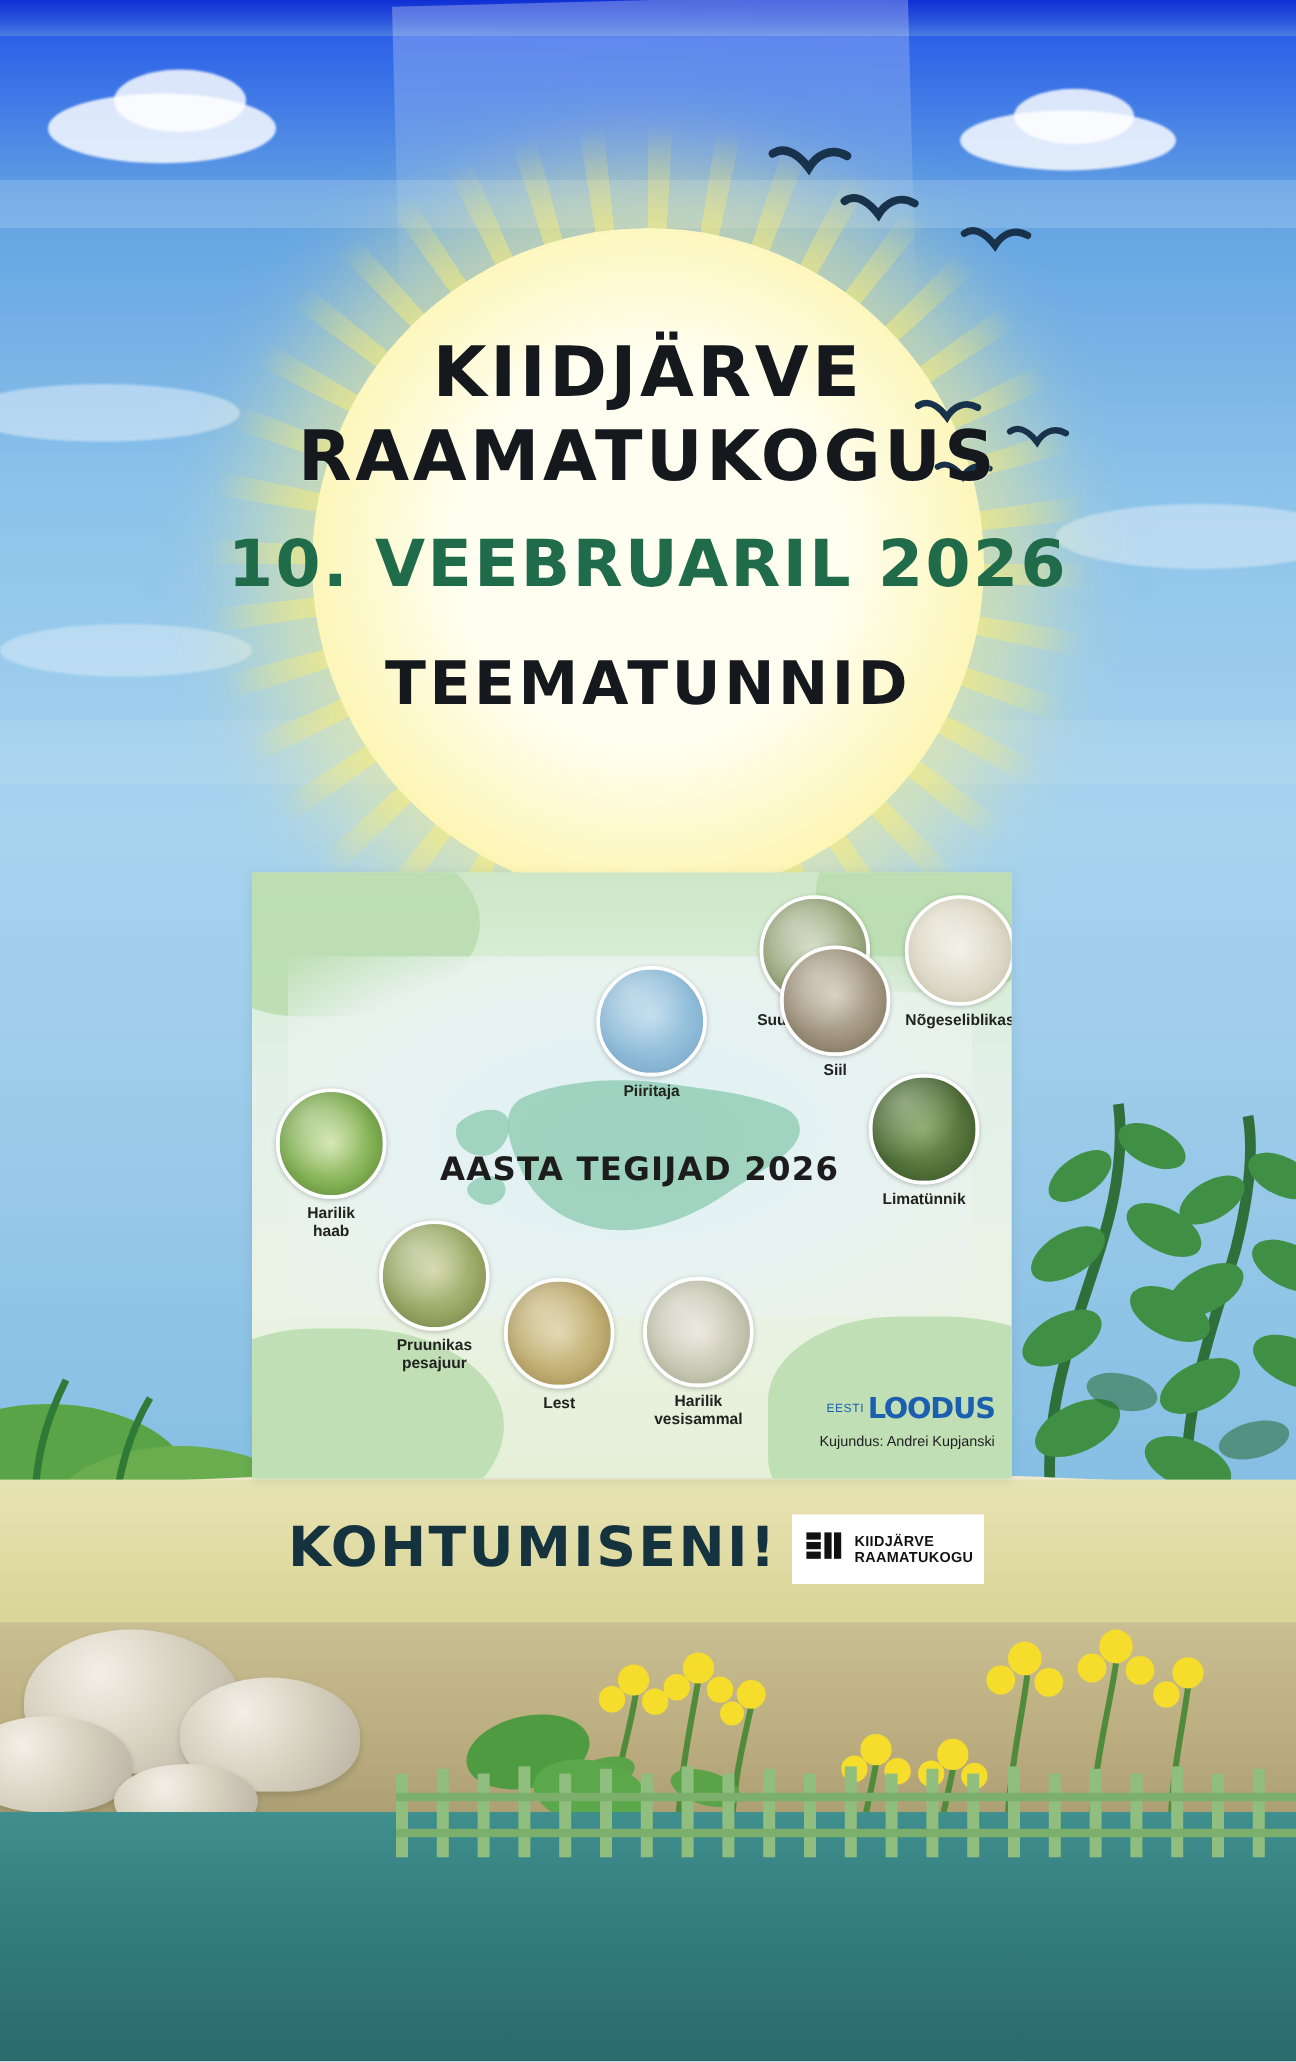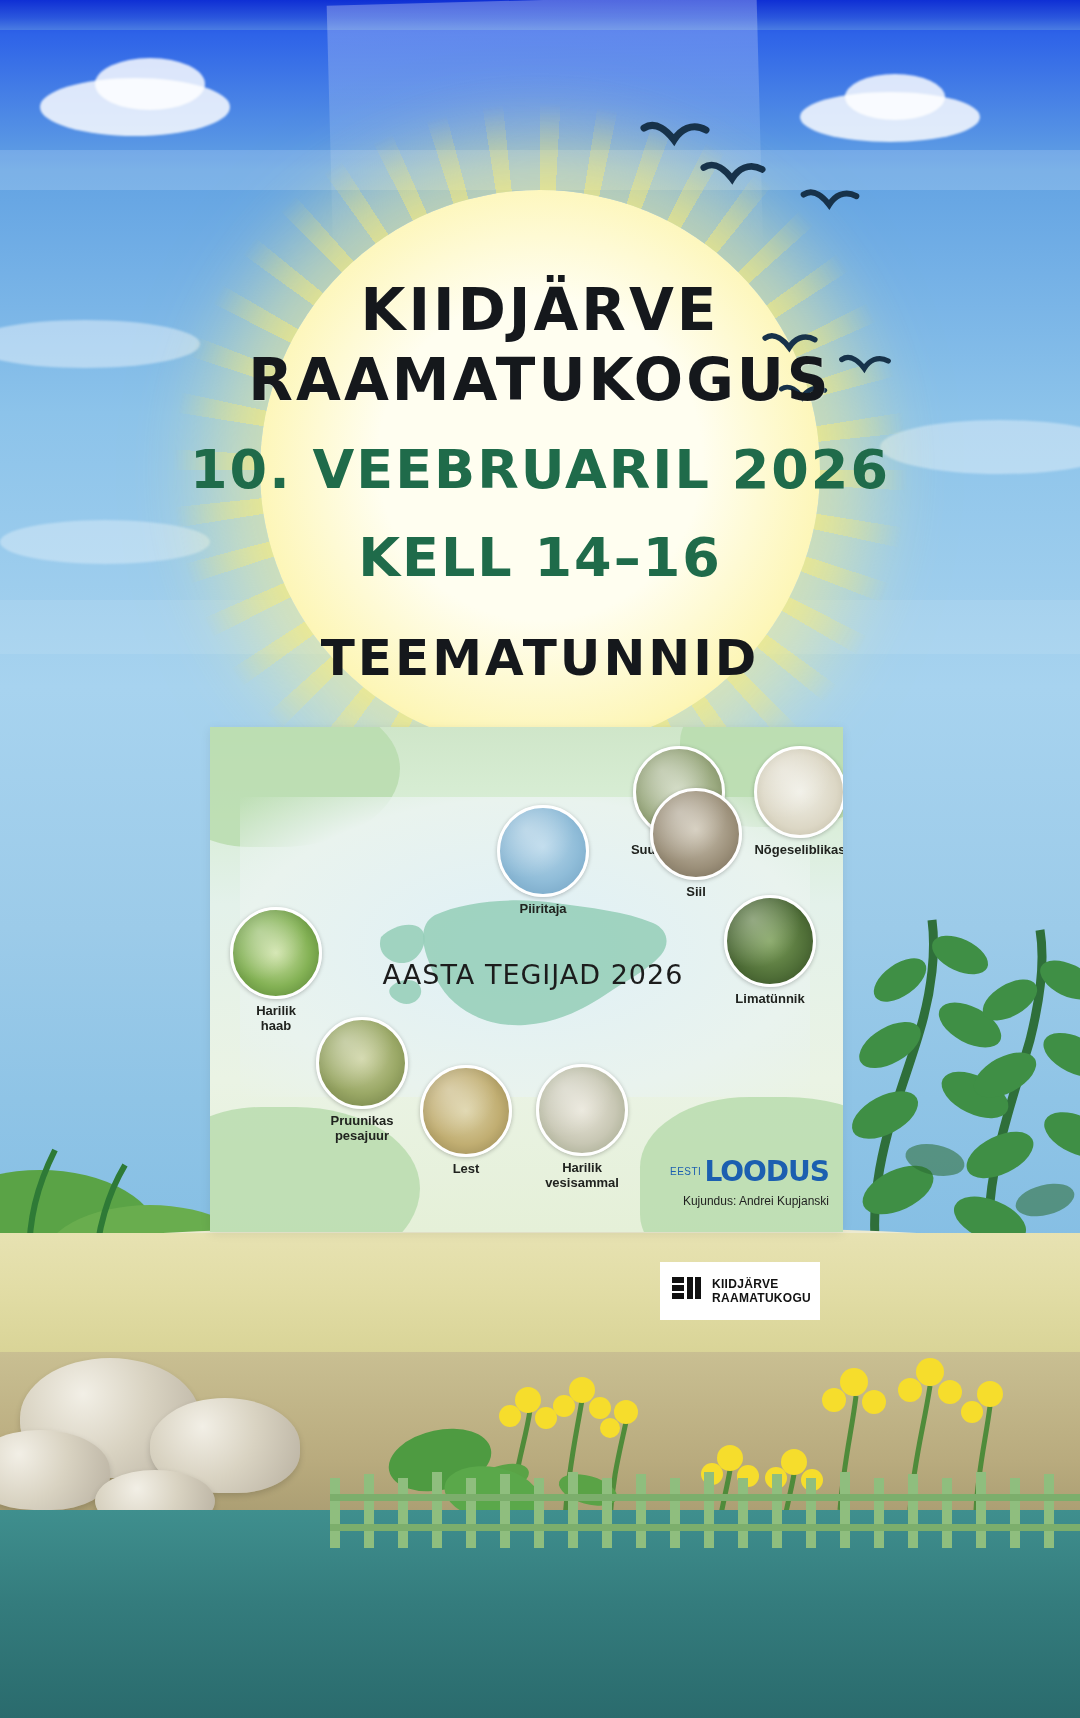--- a/index.html
+++ b/index.html
@@ -130,21 +130,21 @@
     position: absolute; left: 30px; top: 70px; width: 570px; height: 300px;
     background: radial-gradient(ellipse at 50% 50%, #dff0f7 0%, #e9f3ee 70%, rgba(233,243,238,0) 100%);
   }
   .estonia-map {
     position: absolute; left: 165px; top: 150px; width: 310px; height: 185px;
     opacity: .95;
   }
   .card-center-title {
     position: absolute; left: 0; top: 232px; width: 633px; text-align: center;
     font-family: "DejaVu Sans", sans-serif;
-    font-weight: 400; font-size: 27px; letter-spacing: 1px; color: #1c1c1c;
+    font-weight: 700; font-size: 27px; letter-spacing: 1px; color: #1c1c1c;
     z-index: 4;
     padding-left: 13px;
   }
   .species {
     position: absolute;
     width: 104px;
     text-align: center;
     z-index: 5;
   }
   .species .photo {
@@ -180,21 +180,21 @@
     position: absolute; right: 14px; bottom: 44px;
     display: flex; align-items: center; gap: 3px;
     z-index: 6;
   }
   .loodus-eesti {
     font-family: "Liberation Sans", sans-serif;
     font-size: 10px; font-weight: 400; color: #1c5fb0; letter-spacing: .5px;
   }
   .loodus-word {
     font-family: "DejaVu Sans", sans-serif;
-    font-size: 28px; font-weight: 700; color: #1c5fb0; letter-spacing: -1px;
+    font-size: 24px; font-weight: 700; color: #1c5fb0; letter-spacing: -1px;
   }
   .credit {
     position: absolute; right: 14px; bottom: 24px;
     font-family: "Liberation Sans", sans-serif;
     font-size: 12px; color: #1f1f1f; z-index: 6;
   }
   .meadow {
     position: absolute; left: 0; top: 1233px; width: 1080px; height: 120px;
     background: linear-gradient(180deg,#e7e2b2 0%, #e2dda6 45%, #d9d497 100%);
   }
@@ -292,21 +292,20 @@
   <div class="bird" style="left:778px; top:382px;">
     <svg width="50" height="28" viewBox="0 0 70 40">
         <path d="M4 10 C16 2, 28 14, 34 22 C40 12, 52 4, 66 12" fill="none" stroke="#17324a" stroke-width="7" stroke-linecap="round"></path>
       </svg>
   </div>
 
   <div class="headline">
     <div class="title-line">KIIDJÄRVE</div>
     <div class="title-line">RAAMATUKOGUS</div>
     <div class="date-line">10. VEEBRUARIL 2026</div>
-    <div class="date-line second">KELL 14–16</div>
     <div class="subject-line">TEEMATUNNID</div>
   </div>
 
   <div class="leafy" style="left:840px; top:860px; width:260px; height:420px;">
     <svg width="260" height="420" viewBox="0 0 260 420">
       <path d="M40 420 C20 320 60 240 80 170 C92 130 96 90 92 60" stroke="#2f6f3a" stroke-width="9" fill="none"></path>
       <path d="M150 420 C140 320 170 250 190 180 C200 140 205 100 200 70" stroke="#2f6f3a" stroke-width="9" fill="none"></path>
       <g fill="#3f8f45">
         <ellipse cx="60" cy="120" rx="30" ry="16" transform="rotate(-35 60 120)"></ellipse>
         <ellipse cx="120" cy="95" rx="30" ry="16" transform="rotate(25 120 95)"></ellipse>
@@ -402,20 +401,21 @@
     <div class="loodus-logo">
       <span class="loodus-eesti">EESTI</span>
       <span class="loodus-word">LOODUS</span>
     </div>
     <div class="credit">Kujundus: Andrei Kupjanski</div>
   </div>
 
   <div class="meadow-top"></div>
   <div class="meadow"></div>
 
+  <div class="cta">KOHTUMISENI!</div>
 
   <div class="lib-logo">
     <span class="lib-mark">
       <svg width="34" height="34" viewBox="0 0 34 34">
         <rect x="2" y="3" width="12" height="6" fill="#111"></rect>
         <rect x="2" y="11" width="12" height="6" fill="#111"></rect>
         <rect x="2" y="19" width="12" height="6" fill="#111"></rect>
         <rect x="17" y="3" width="6" height="22" fill="#111"></rect>
         <rect x="25" y="3" width="6" height="22" fill="#111"></rect>
       </svg>

